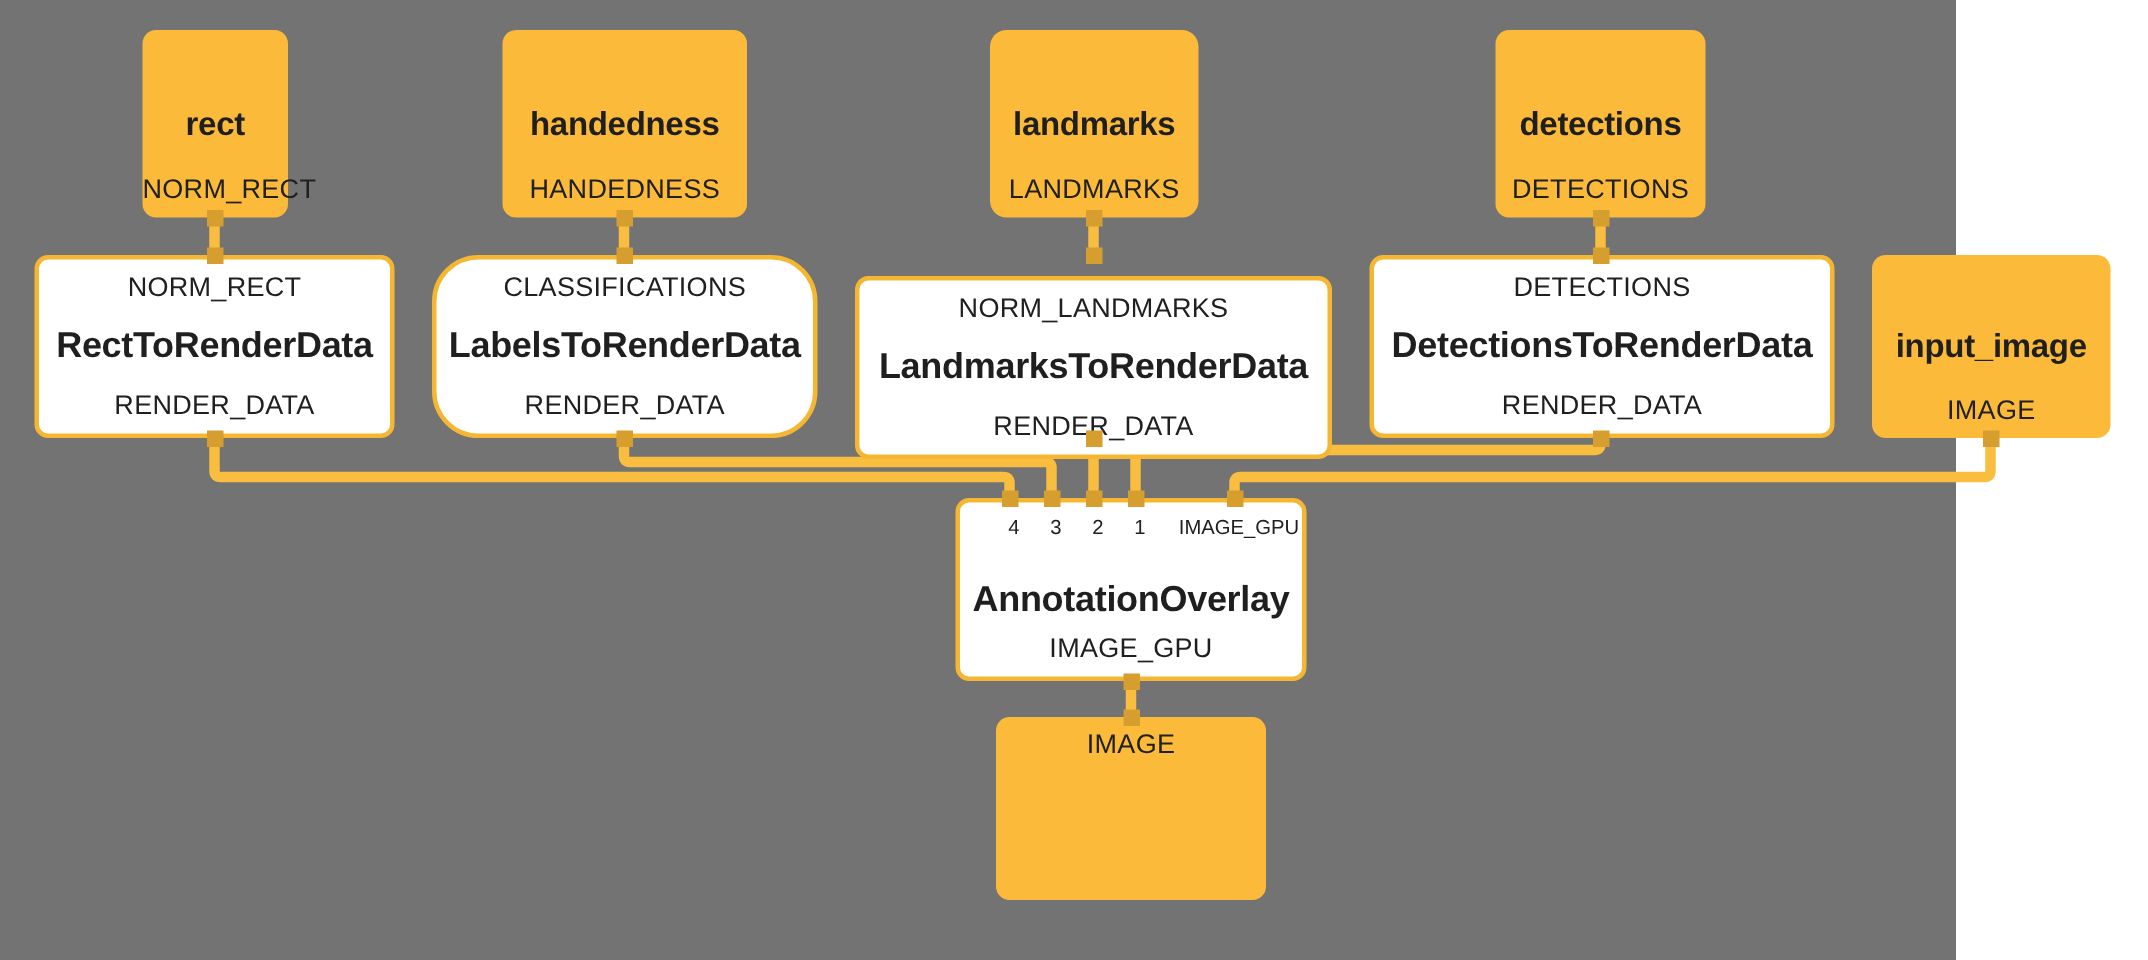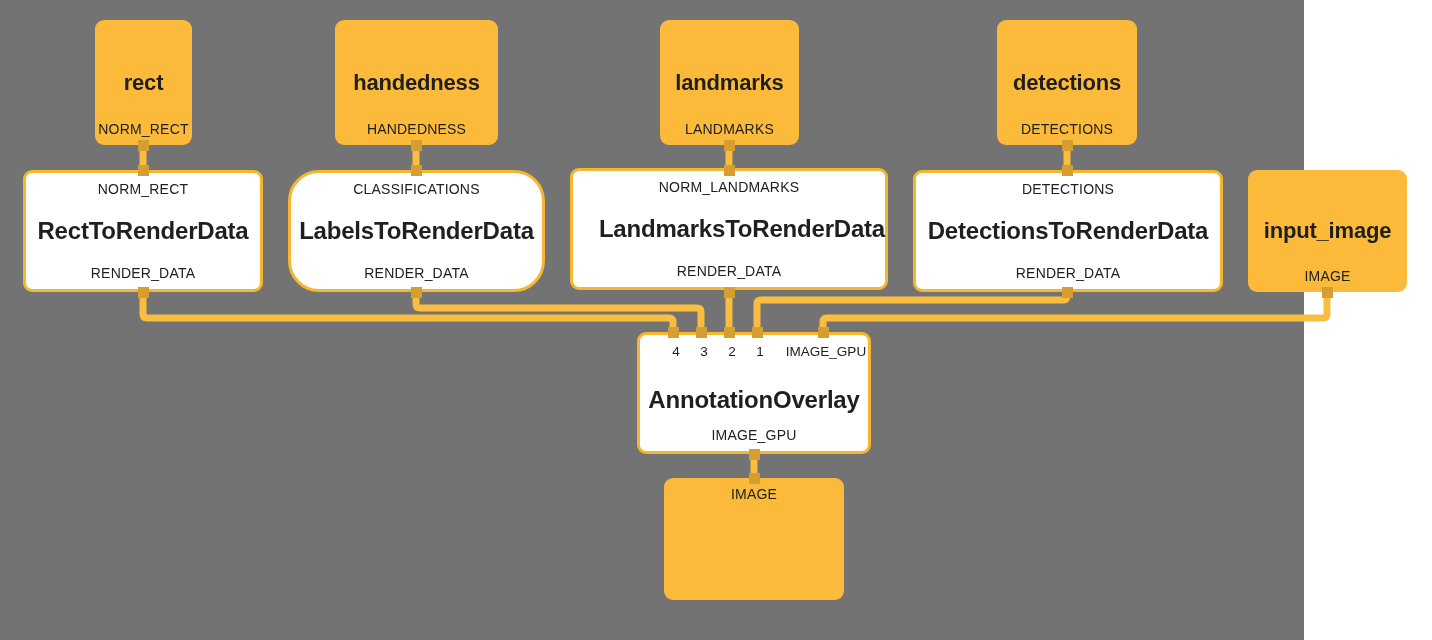--- a/index.html
+++ b/index.html
@@ -47,21 +47,21 @@
   }
   .node-title {
     font-weight: bold;
     color: #1f1f1f;
     letter-spacing: -0.2px;
     white-space: nowrap;
   }
   .calc .node-title { font-size: 24px; }
   .io .node-title { font-size: 22px; }
   .port-label {
-    font-size: 14px;
+    font-size: 18px;
     color: #202020;
     letter-spacing: 0.2px;
     white-space: nowrap;
   }
   .top-label {
     position: absolute;
     top: 8px;
     left: 0;
     right: 0;
     text-align: center;
@@ -130,21 +130,21 @@
     <div class="port-label bottom-label">NORM_RECT</div>
   </div>
   <div class="conn" style="left:138px; top:140px;"></div>
 
   <div class="node io" style="left:335px; top:20px; width:163px; height:125px;justify-content:center;">
     <div class="node-title">handedness</div>
     <div class="port-label bottom-label">HANDEDNESS</div>
   </div>
   <div class="conn" style="left:411px; top:140px;"></div>
 
-  <div class="node io" style="left:660px; top:20px; width:139px; height:125px;">
+  <div class="node io" style="left:660px; top:20px; width:139px; height:125px;border-radius:11px;">
     <div class="node-title">landmarks</div>
     <div class="port-label bottom-label">LANDMARKS</div>
   </div>
   <div class="conn" style="left:724px; top:140px;"></div>
 
   <div class="node io" style="left:997px; top:20px; width:140px; height:125px;">
     <div class="node-title">detections</div>
     <div class="port-label bottom-label">DETECTIONS</div>
   </div>
   <div class="conn" style="left:1062px; top:140px;"></div>
@@ -158,21 +158,21 @@
   <div class="conn" style="left:138px; top:287px;"></div>
 
   <div class="node calc" style="left:288px; top:170px; width:257px; height:122px;border-radius:31px;">
     <div class="port-label top-label">CLASSIFICATIONS</div>
     <div class="node-title">LabelsToRenderData</div>
     <div class="port-label bottom-label">RENDER_DATA</div>
   </div>
   <div class="conn" style="left:411px; top:165px;"></div>
   <div class="conn" style="left:411px; top:287px;"></div>
 
-  <div class="node calc" style="left:570px; top:168px; width:318px; height:122px;align-items:flex-end;">
+  <div class="node calc" style="left:570px; top:184px; width:318px; height:122px;">
     <div class="port-label top-label">NORM_LANDMARKS</div>
     <div class="node-title">LandmarksToRenderData</div>
     <div class="port-label bottom-label">RENDER_DATA</div>
   </div>
   <div class="conn" style="left:724px; top:165px;"></div>
   <div class="conn" style="left:724px; top:287px;"></div>
 
   <div class="node calc" style="left:913px; top:170px; width:310px; height:122px;">
     <div class="port-label top-label">DETECTIONS</div>
     <div class="node-title">DetectionsToRenderData</div>

